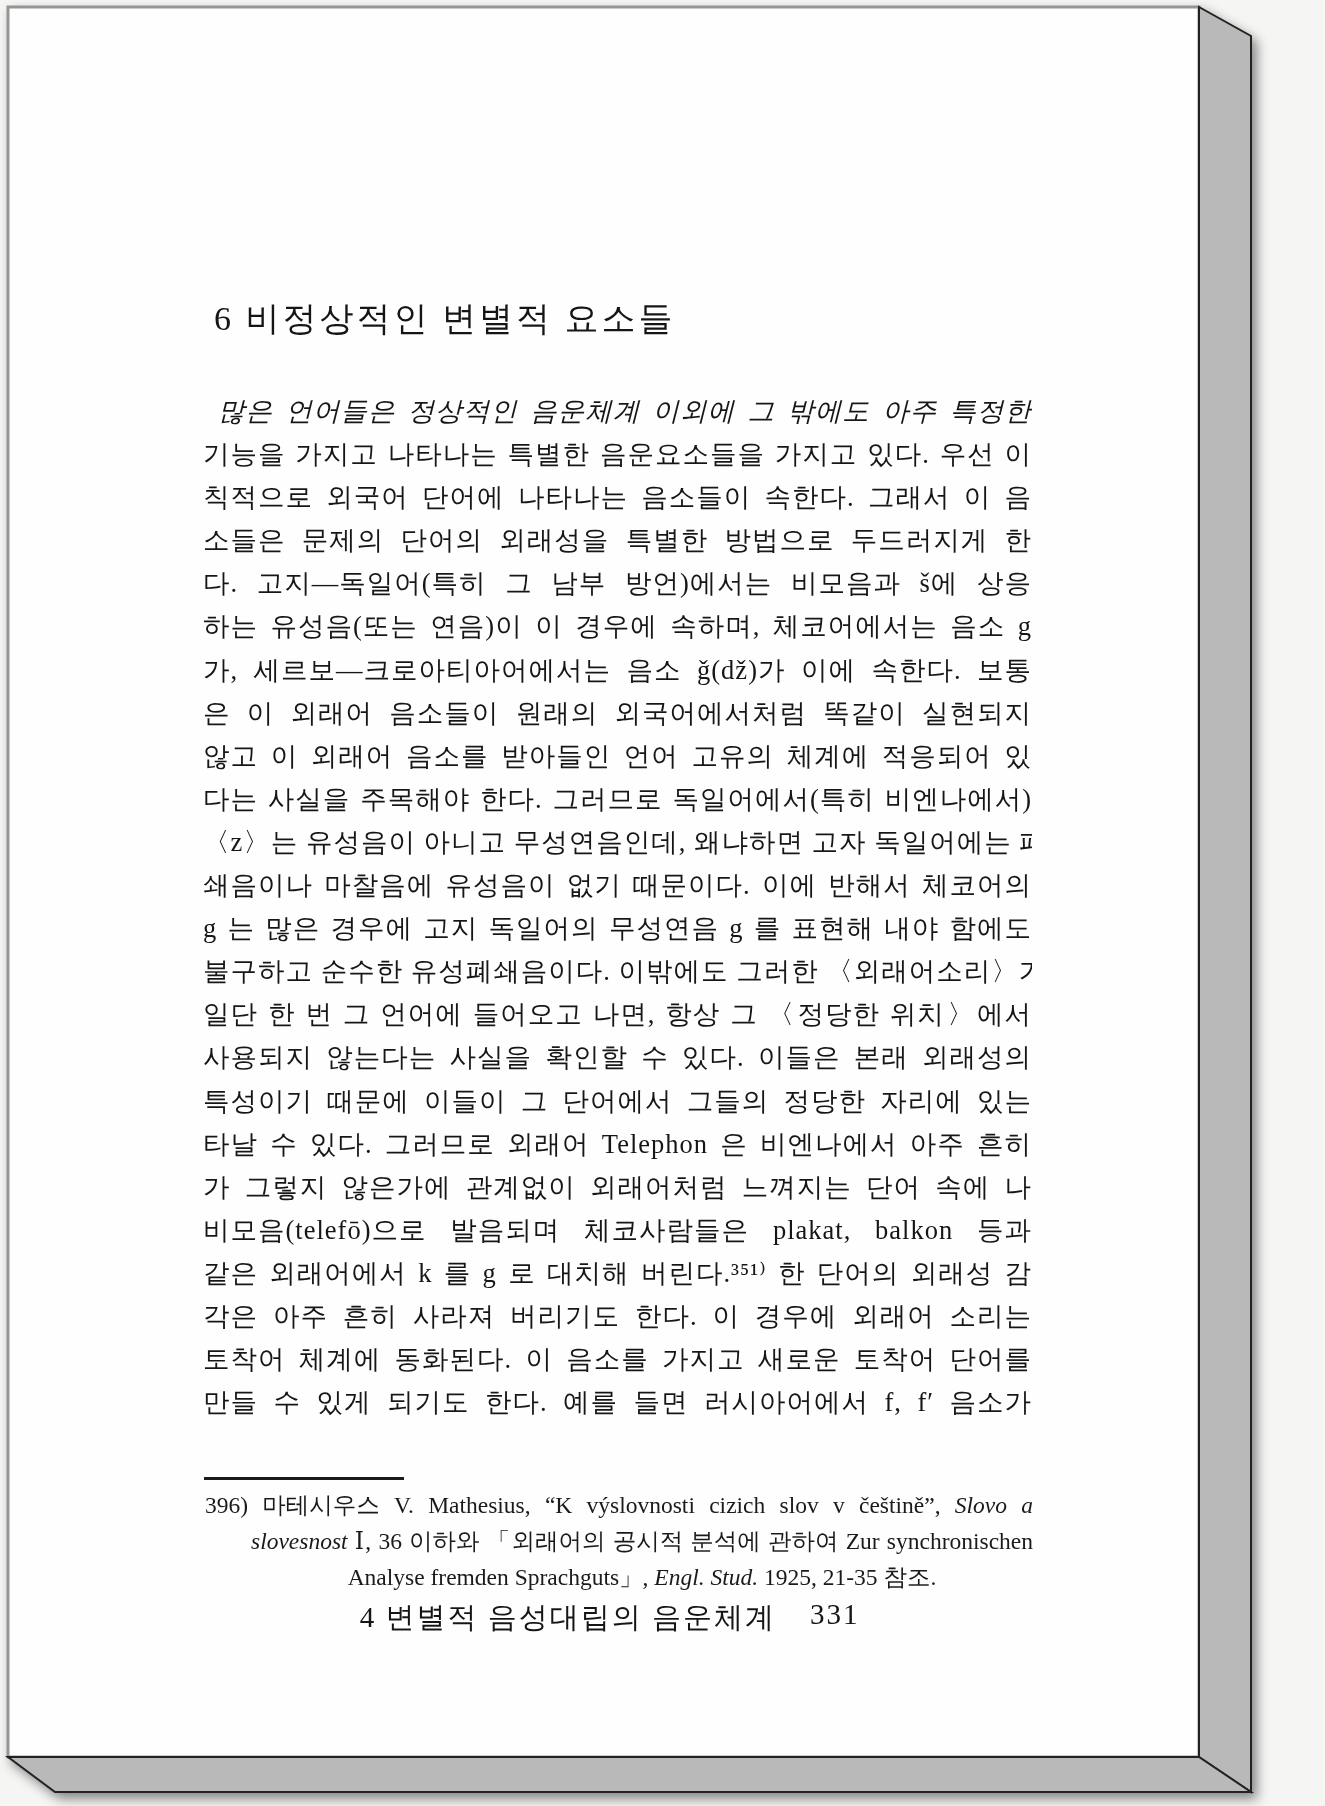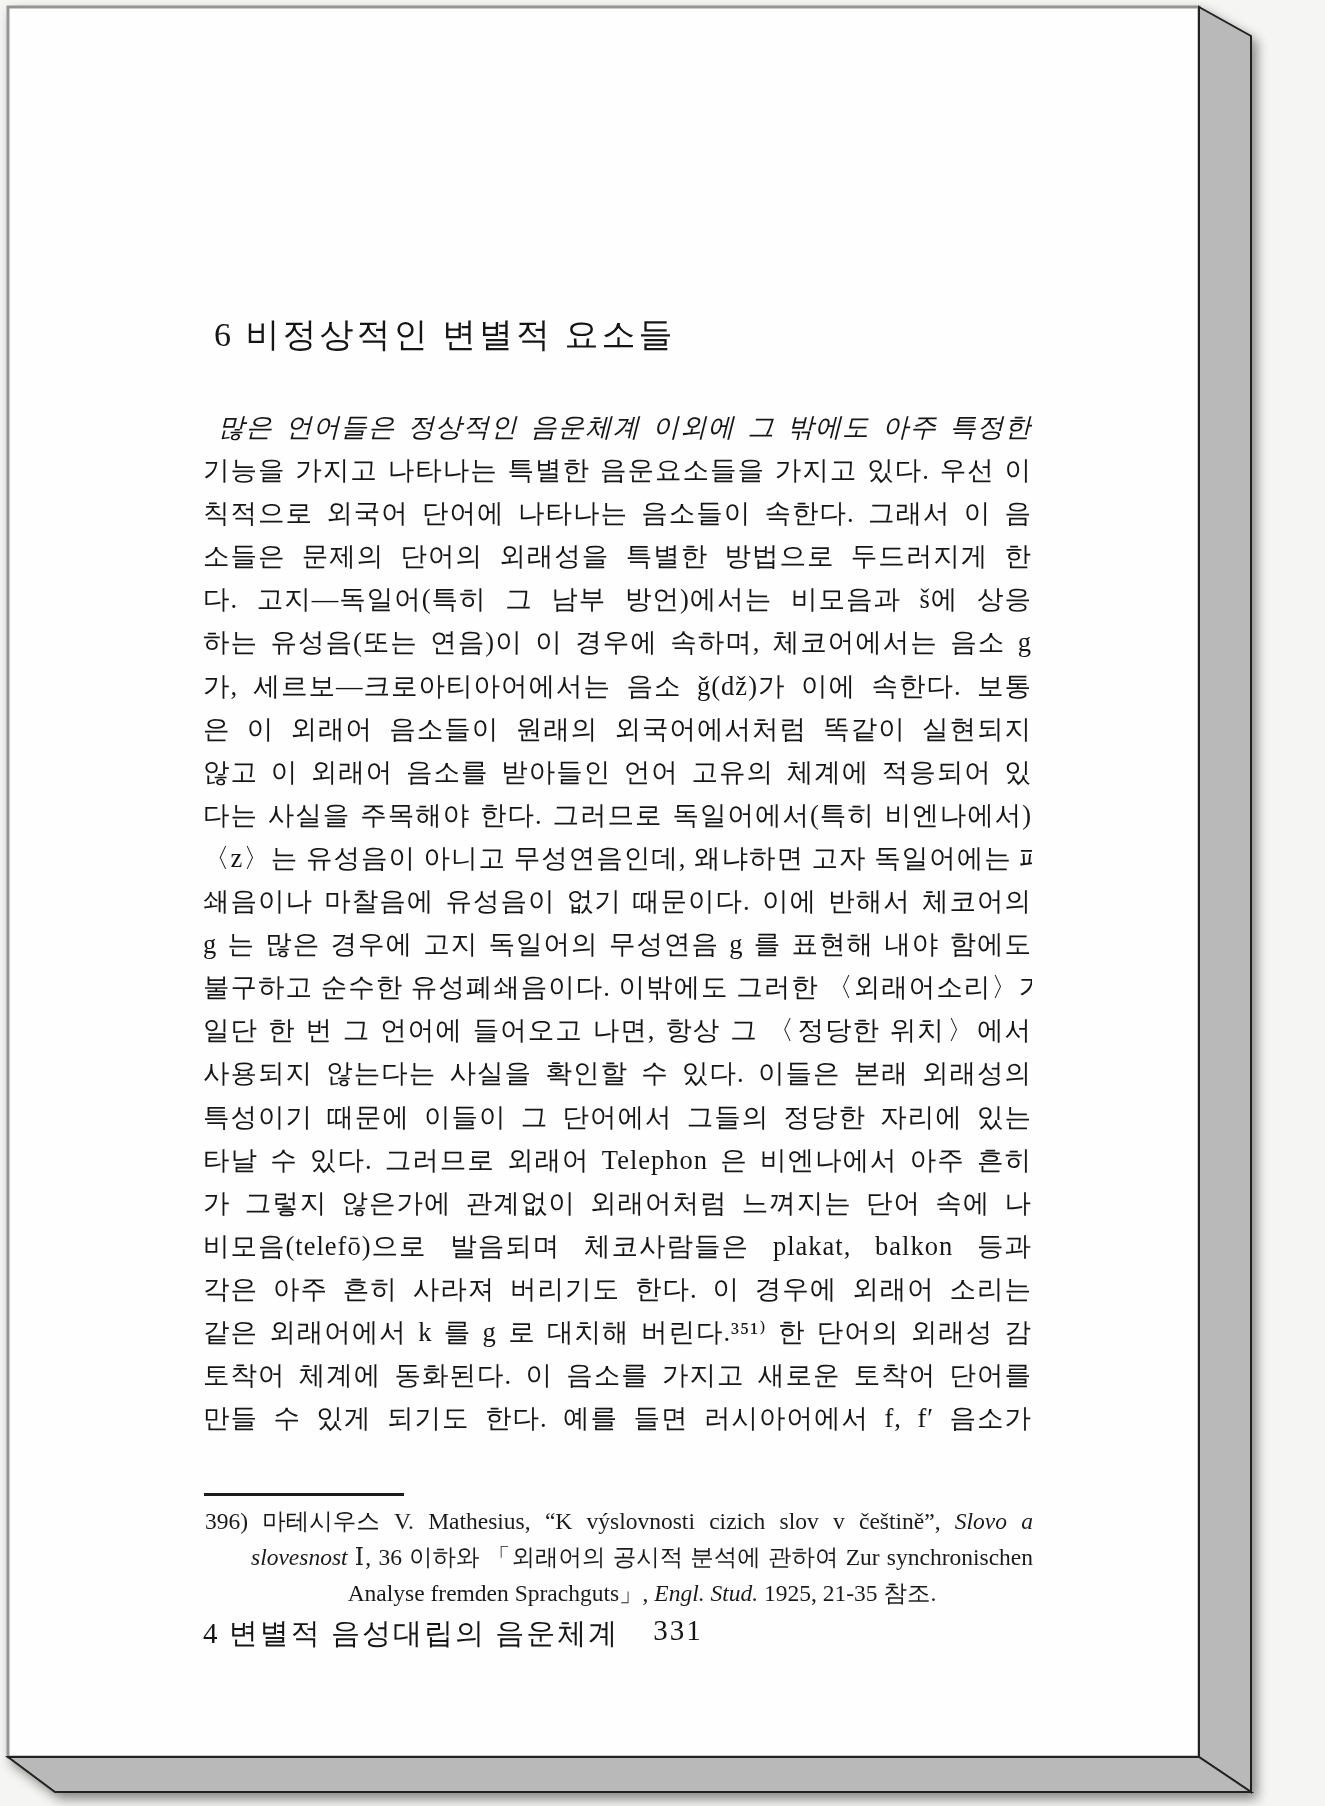--- a/index.html
+++ b/index.html
@@ -15,21 +15,21 @@
     overflow: hidden;
     background: #f5f5f4;
   }
   .book-svg {
     position: absolute;
     left: 0; top: 0;
     filter: drop-shadow(5px 6px 6px rgba(0,0,0,0.45));
   }
   .content {
     position: absolute;
-    left: 0; top: 16px;
+    left: 0; top: 0;
     width: 1199px;
     height: 1757px;
     color: #161616;
   }
   .heading {
     position: absolute;
     left: 214px;
     top: 296px;
     font-size: 34px;
     letter-spacing: 3px;
@@ -79,21 +79,21 @@
   }
   .fn-line.just { text-align: justify; text-align-last: justify; }
   .fn-line.cont { padding-left: 46px; }
   .ital { font-style: italic; }
   .footer {
     position: absolute;
     left: 203px;
     top: 1598px;
     width: 813px;
     display: flex;
-    justify-content: flex-start;
+    justify-content: center;
     gap: 34px;
     font-size: 29px;
     letter-spacing: 2px;
     color: #151515;
     white-space: nowrap;
   }
 </style>
 </head>
 <body>
 
@@ -126,22 +126,22 @@
       <div class="bline">〈z〉는 유성음이 아니고 무성연음인데, 왜냐하면 고자 독일어에는 폐</div>
       <div class="bline">쇄음이나 마찰음에 유성음이 없기 때문이다. 이에 반해서 체코어의</div>
       <div class="bline">g 는 많은 경우에 고지 독일어의 무성연음 g 를 표현해 내야 함에도</div>
       <div class="bline">불구하고 순수한 유성폐쇄음이다. 이밖에도 그러한 〈외래어소리〉가</div>
       <div class="bline">일단 한 번 그 언어에 들어오고 나면, 항상 그 〈정당한 위치〉에서</div>
       <div class="bline">사용되지 않는다는 사실을 확인할 수 있다. 이들은 본래 외래성의</div>
       <div class="bline">특성이기 때문에 이들이 그 단어에서 그들의 정당한 자리에 있는</div>
       <div class="bline">타날 수 있다. 그러므로 외래어 Telephon 은 비엔나에서 아주 흔히</div>
       <div class="bline">가 그렇지 않은가에 관계없이 외래어처럼 느껴지는 단어 속에 나</div>
       <div class="bline">비모음(telefō)으로 발음되며 체코사람들은 plakat, balkon 등과</div>
+      <div class="bline">같은 외래어에서 k 를 g 로 대치해 버린다.³⁵¹⁾ 한 단어의 외래성 감</div>
       <div class="bline">각은 아주 흔히 사라져 버리기도 한다. 이 경우에 외래어 소리는</div>
-      <div class="bline">같은 외래어에서 k 를 g 로 대치해 버린다.³⁵¹⁾ 한 단어의 외래성 감</div>
       <div class="bline">토착어 체계에 동화된다. 이 음소를 가지고 새로운 토착어 단어를</div>
       <div class="bline">만들 수 있게 되기도 한다. 예를 들면 러시아어에서 f, f′ 음소가</div>
     </div>
 
     <div class="fn-rule"></div>
 
     <div class="footnote">
       <div class="fn-line just">
         <span>396) 마테시우스 V. Mathesius, “K výslovnosti cizich slov v češtině”, </span><span class="ital">Slovo a</span>
       </div>

